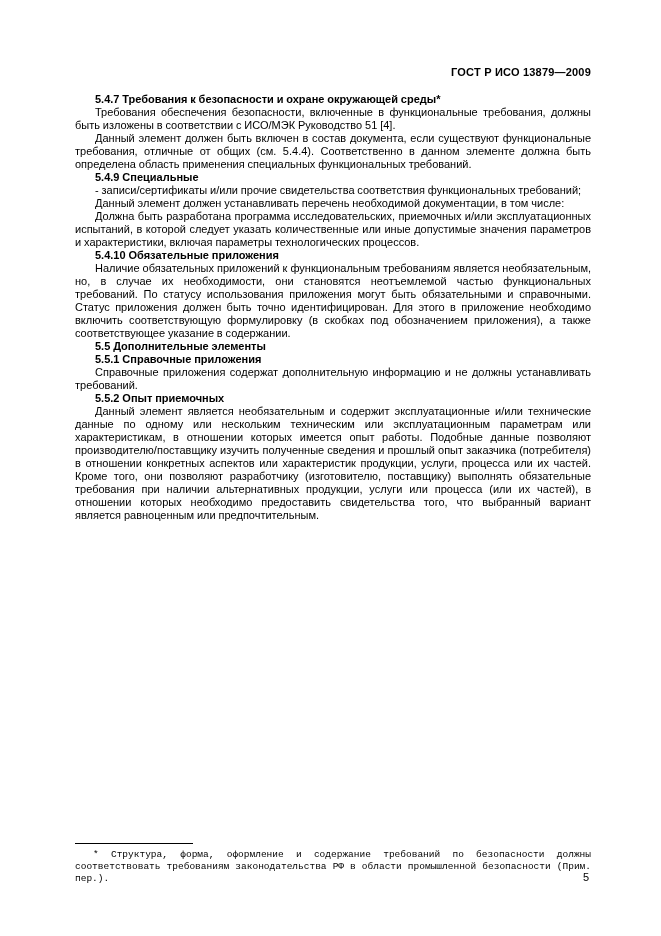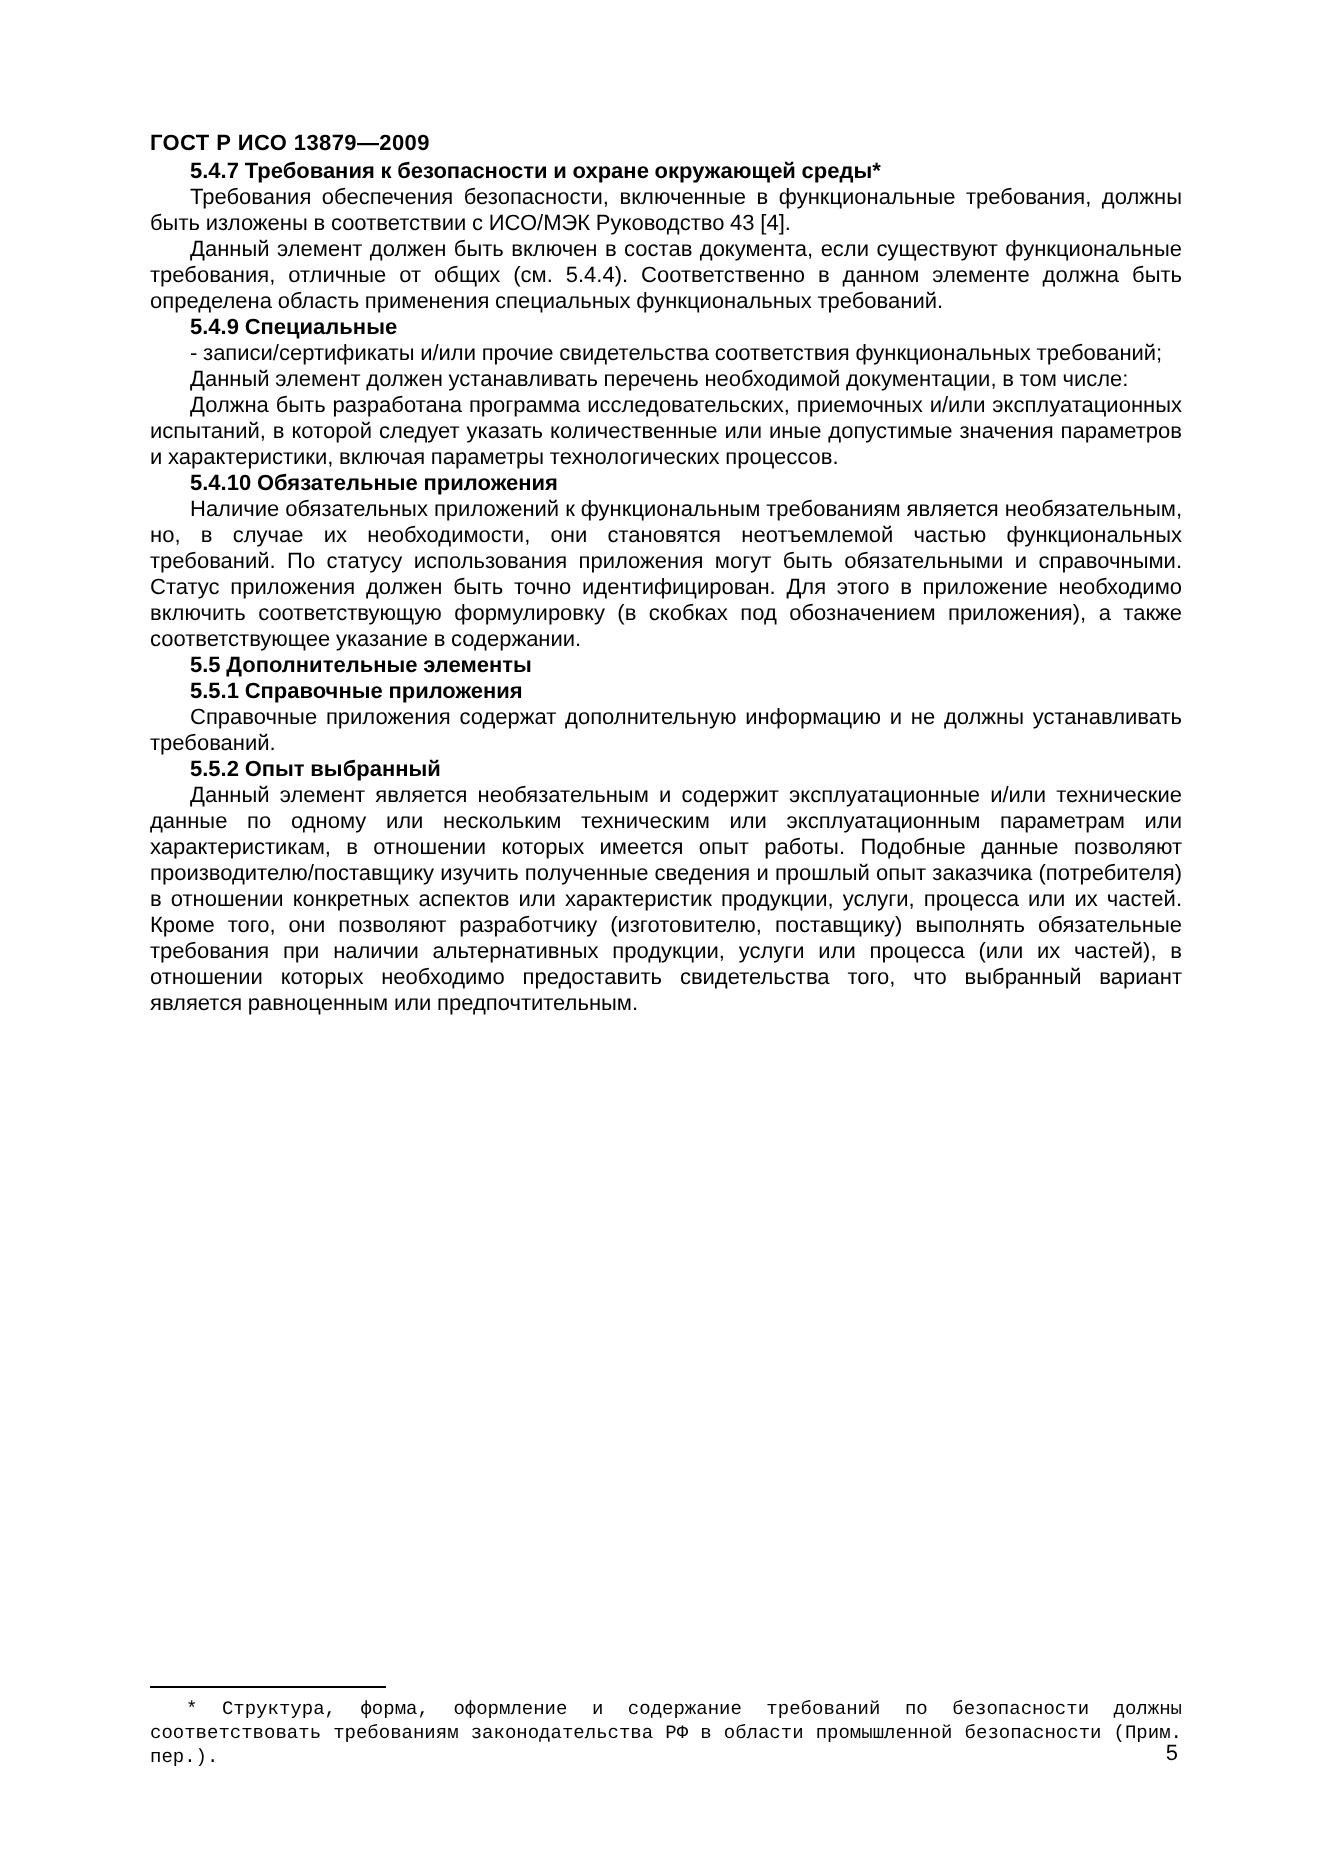--- a/index.html
+++ b/index.html
@@ -10,20 +10,22 @@
   }
   .page {
     position: relative;
     width: 661px; height: 936px;
     background: #ffffff;
     padding: 62px 70px 0 75px;
     overflow: hidden;
     color: #000;
   }
   .header {
+    text-align: right;
+    margin-bottom: 13px;
   }
   .doc-code {
     font-size: 11px;
     font-weight: bold;
     letter-spacing: 0.2px;
   }
   .content { width: 516px; }
   .block {
     font-size: 11px;
     line-height: 13px;
@@ -61,32 +63,32 @@
 <body>
 
 <div class="page">
 
   <div class="header">
     <span class="doc-code">ГОСТ Р ИСО 13879—2009</span>
   </div>
 
   <div class="content" id="content">
       <p class="block heading">5.4.7 Требования к безопасности и охране окружающей среды*</p>
-      <p class="block para">Требования обеспечения безопасности, включенные в функциональные требования, должны быть изложены в соответствии с ИСО/МЭК Руководство 43 [4].</p>
+      <p class="block para">Требования обеспечения безопасности, включенные в функциональные требования, должны быть изложены в соответствии с ИСО/МЭК Руководство 51 [4].</p>
       <p class="block para">Данный элемент должен быть включен в состав документа, если существуют функциональные требования, отличные от общих (см. 5.4.4). Соответственно в данном элементе должна быть определена область применения специальных функциональных требований.</p>
       <p class="block heading">5.4.9 Специальные</p>
       <p class="block list_item">- записи/сертификаты и/или прочие свидетельства соответствия функциональных требований;</p>
       <p class="block para">Данный элемент должен устанавливать перечень необходимой документации, в том числе:</p>
       <p class="block para">Должна быть разработана программа исследовательских, приемочных и/или эксплуатационных испытаний, в которой следует указать количественные или иные допустимые значения параметров и характеристики, включая параметры технологических процессов.</p>
       <p class="block heading">5.4.10 Обязательные приложения</p>
       <p class="block para">Наличие обязательных приложений к функциональным требованиям является необязательным, но, в случае их необходимости, они становятся неотъемлемой частью функциональных требований. По статусу использования приложения могут быть обязательными и справочными. Статус приложения должен быть точно идентифицирован. Для этого в приложение необходимо включить соответствующую формулировку (в скобках под обозначением приложения), а также соответствующее указание в содержании.</p>
       <p class="block heading">5.5 Дополнительные элементы</p>
       <p class="block heading">5.5.1 Справочные приложения</p>
       <p class="block para">Справочные приложения содержат дополнительную информацию и не должны устанавливать требований.</p>
-      <p class="block heading">5.5.2 Опыт выбранный</p>
+      <p class="block heading">5.5.2 Опыт приемочных</p>
       <p class="block para">Данный элемент является необязательным и содержит эксплуатационные и/или технические данные по одному или нескольким техническим или эксплуатационным параметрам или характеристикам, в отношении которых имеется опыт работы. Подобные данные позволяют производителю/поставщику изучить полученные сведения и прошлый опыт заказчика (потребителя) в отношении конкретных аспектов или характеристик продукции, услуги, процесса или их частей. Кроме того, они позволяют разработчику (изготовителю, поставщику) выполнять обязательные требования при наличии альтернативных продукции, услуги или процесса (или их частей), в отношении которых необходимо предоставить свидетельства того, что выбранный вариант является равноценным или предпочтительным.</p>
     </div>
 
   <div class="footnote-area">
     <div class="footnote-rule"></div>
     <p class="footnote">* Структура, форма, оформление и содержание требований по безопасности должны соответствовать требованиям законодательства РФ в области промышленной безопасности (Прим. пер.).</p>
   </div>
 
   <div class="page-number">5</div>
 

